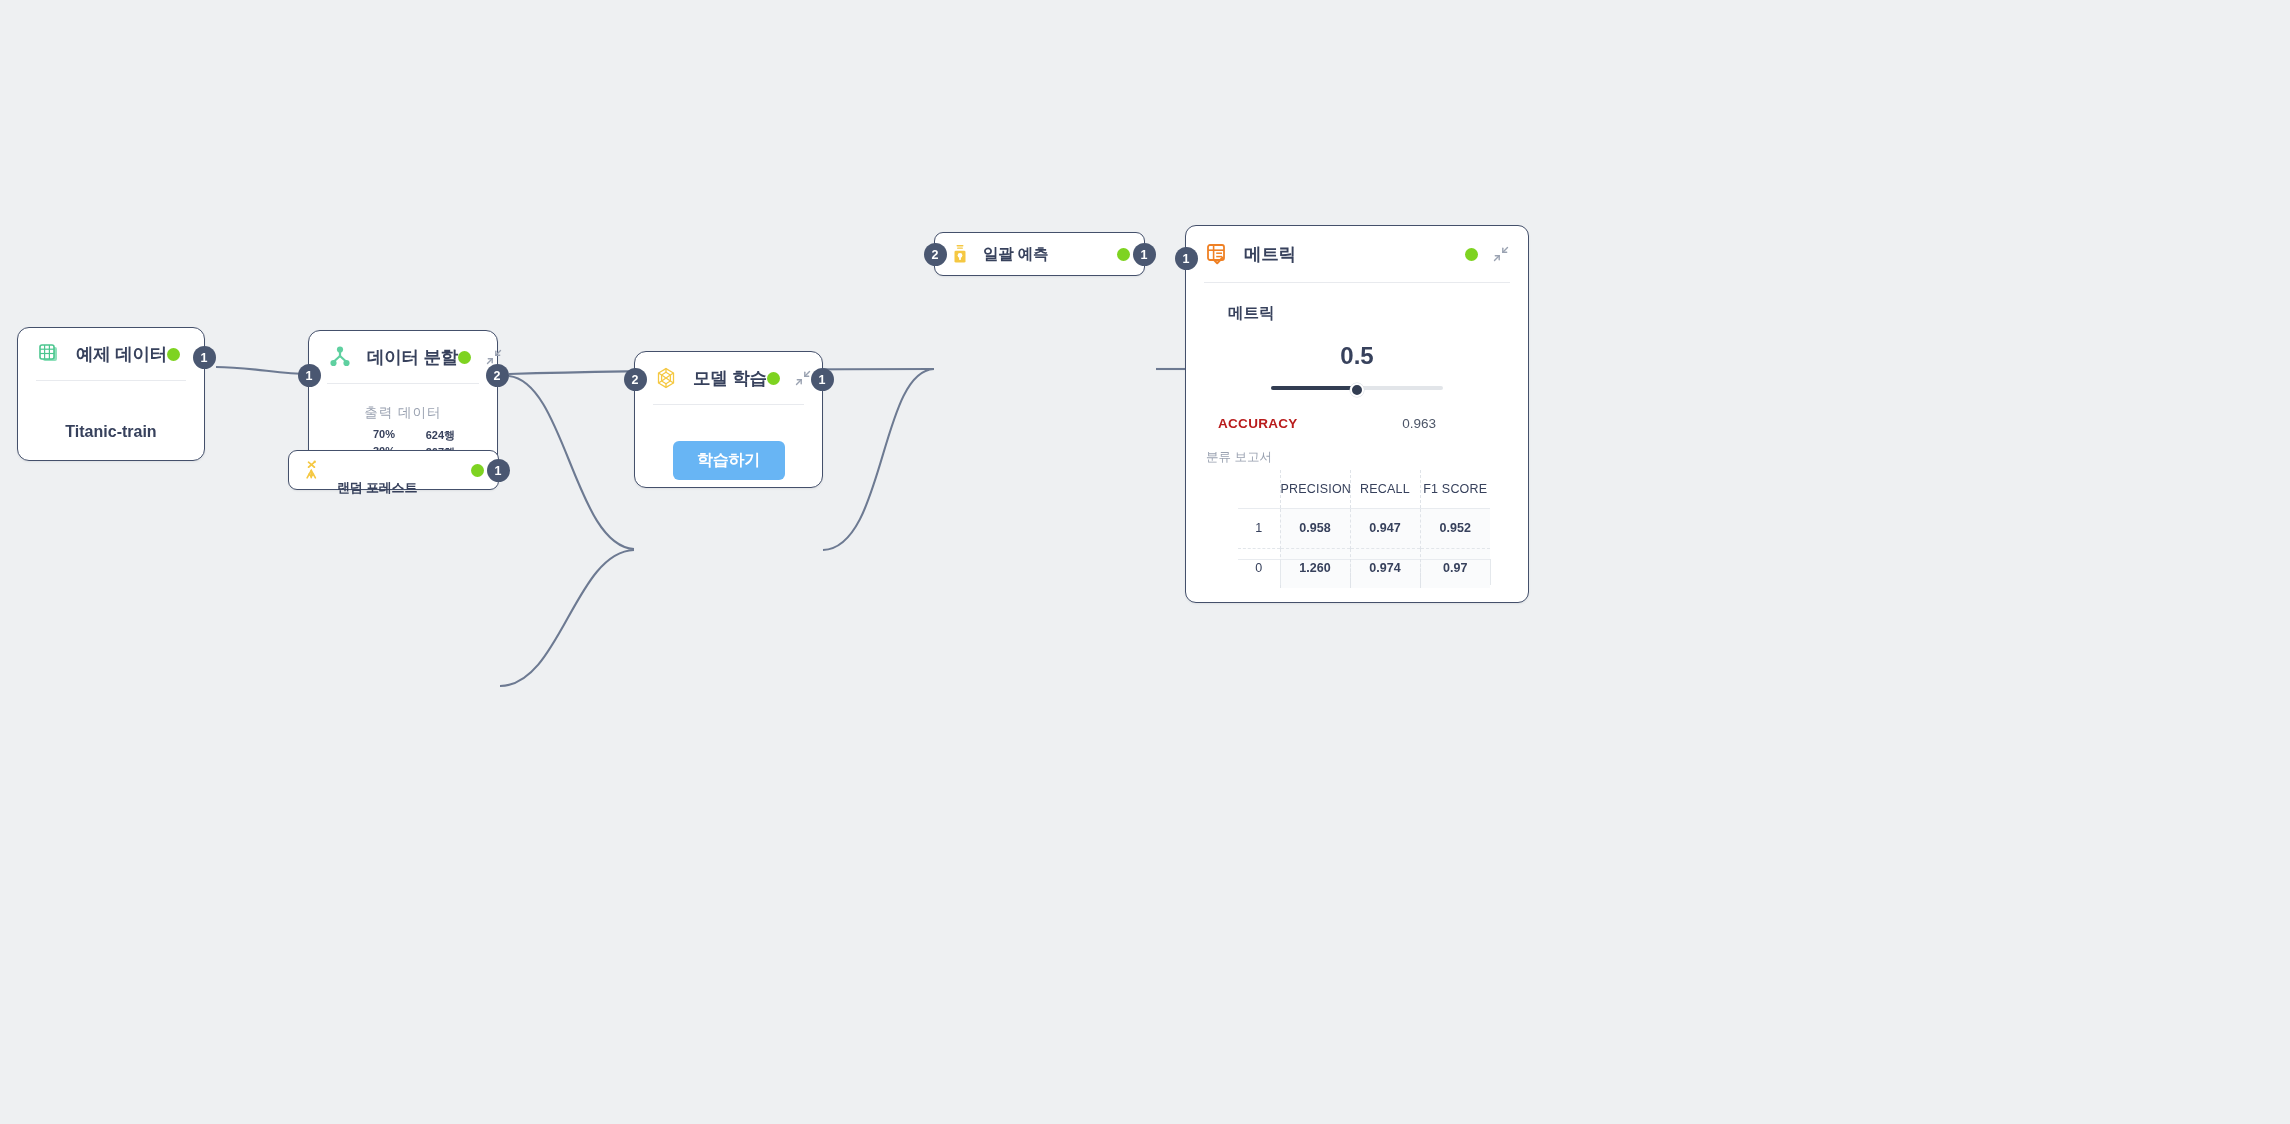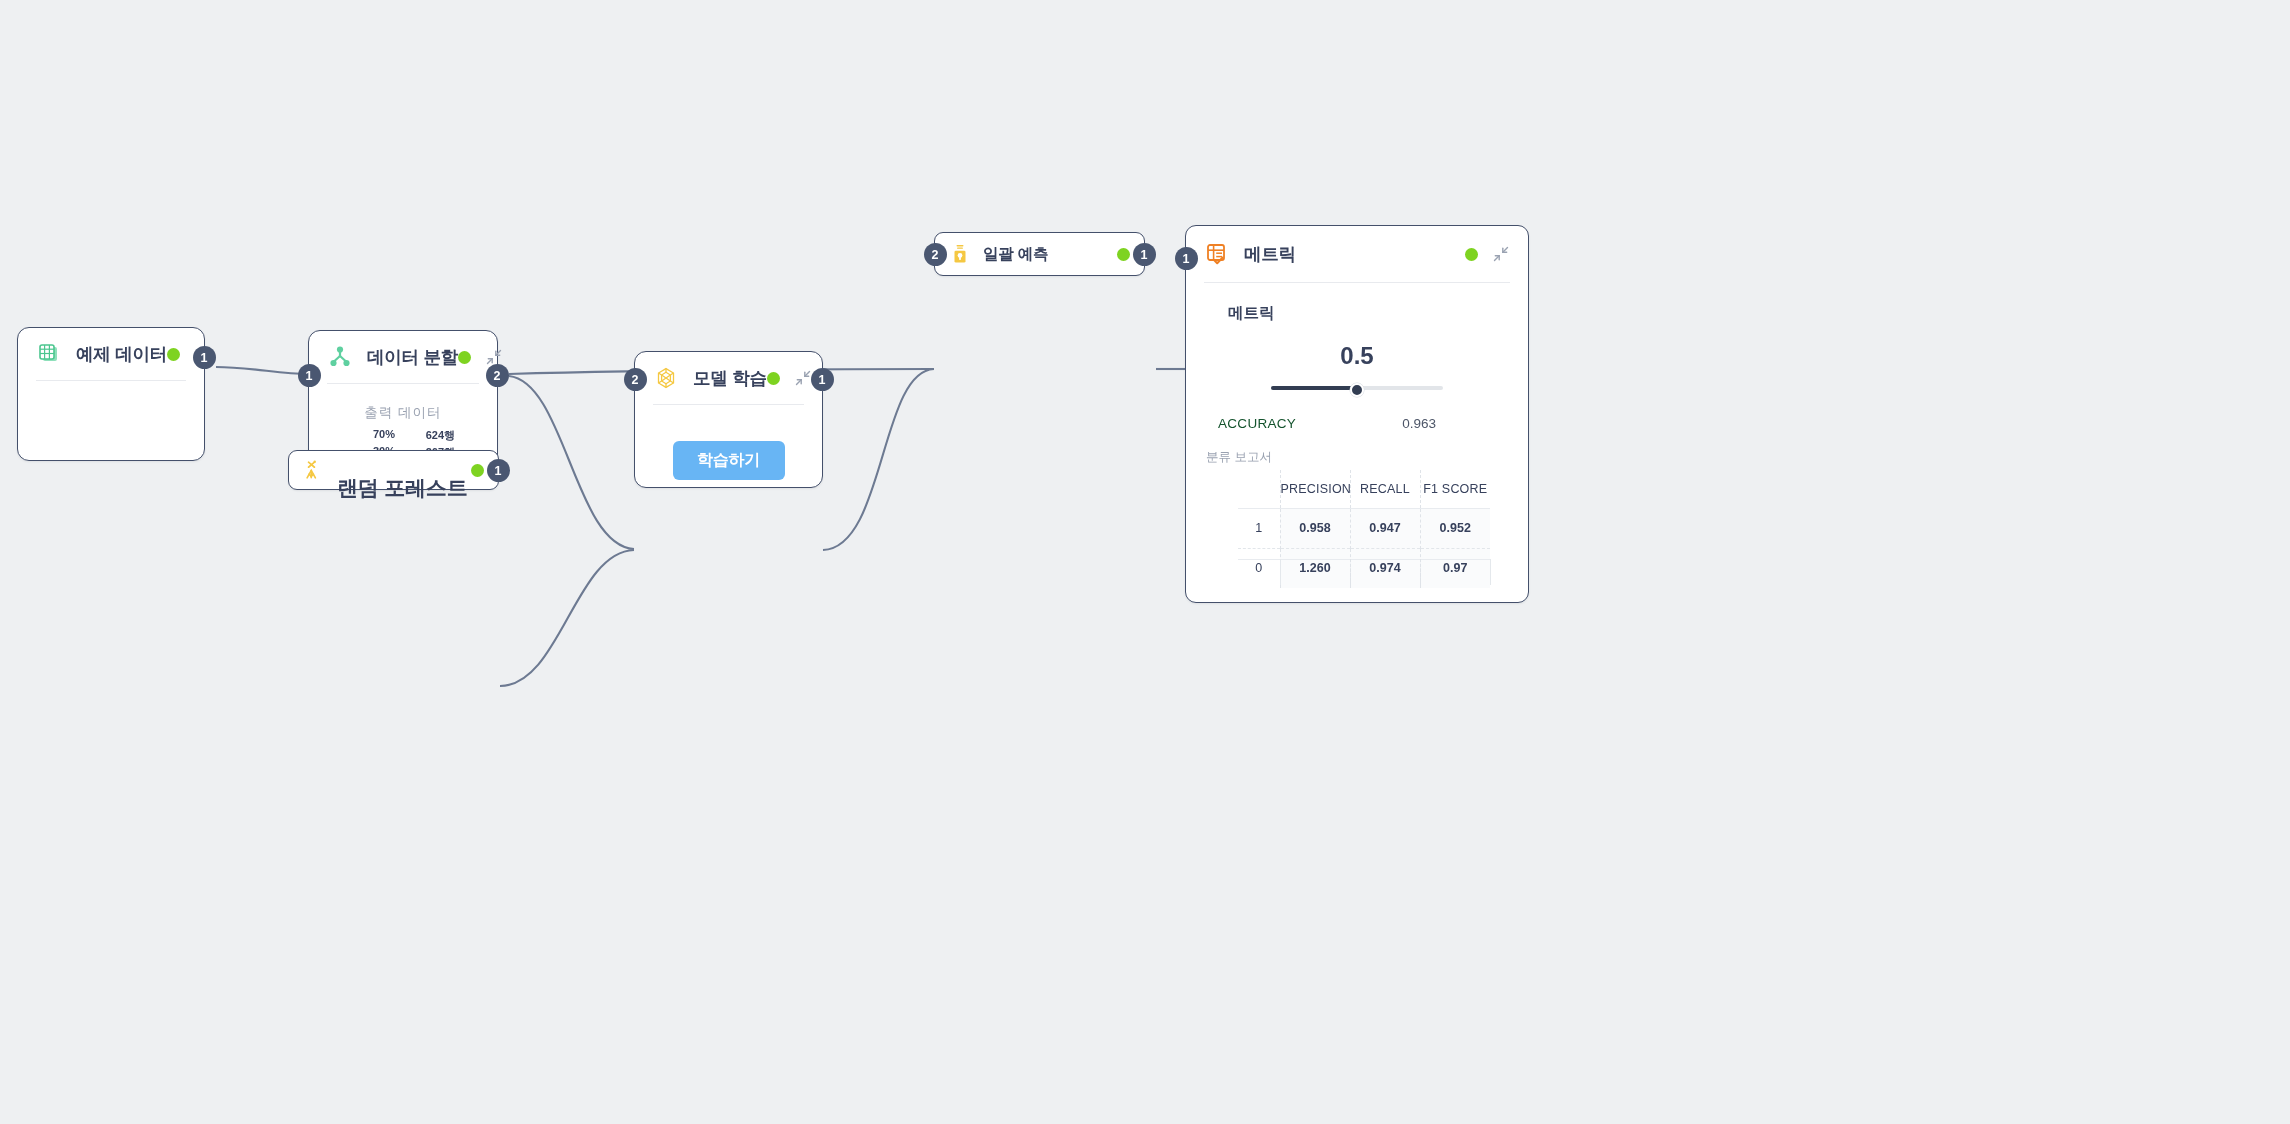--- a/index.html
+++ b/index.html
@@ -168,21 +168,21 @@
     top: 450px;
     width: 211px;
     height: 40px;
     border-radius: 9px;
   }
   #node-random-forest .node-header {
     height: 38px;
     padding: 0 14px;
   }
   #node-random-forest .node-icon { width: 22px; height: 22px; flex: 0 0 22px; }
-  #node-random-forest .node-title { font-size: 21px; margin-left: 12px; margin-top: 36px; }
+  #node-random-forest .node-title { font-size: 13px; margin-left: 12px; margin-top: 36px; }
 
   
   #node-model-train {
     left: 634px;
     top: 351px;
     width: 189px;
     height: 137px;
   }
   .train-button {
     display: block;
@@ -273,22 +273,22 @@
     margin-left: -7px;
   }
 
   .accuracy-row {
     display: flex;
     margin-top: 21px;
     padding: 0 34px 0 32px;
     font-size: 13.5px;
   }
   .accuracy-label {
-    font-weight: normal;
-    color: #14532d;
+    font-weight: bold;
+    color: #b91c1c;
     letter-spacing: 0.3px;
   }
   .accuracy-value {
     margin-left: auto;
     margin-right: 58px;
     color: #4d5668;
   }
 
   .report-caption {
     font-size: 12.5px;
@@ -409,20 +409,23 @@
                 <path d="M7.2 10.8 L7.2 14.7"></path>
               <path d="M15.5 2.5 L10.8 7.2"></path>
                 <path d="M10.8 7.2 L14.7 7.2"></path>
                 <path d="M10.8 7.2 L10.8 3.3"></path>
             </g>
           </svg>
         </span>
       </span>
     </div>
     <div class="node-divider"></div>
+    <div class="node-body">
+      <div class="sample-label">Titanic-train</div>
+    </div>
     <div class="port" style="right:-11.5px; top:18px;">1</div>
   </div>
 
   <div class="node" id="node-data-split">
     <div class="node-header">
       <span class="node-icon">
         <svg viewBox="0 0 24 24" width="24" height="24">
           <g fill="#5fd0a0">
             <circle cx="12" cy="4.5" r="3.1"></circle>
             <circle cx="5.5" cy="18" r="3.1"></circle>

